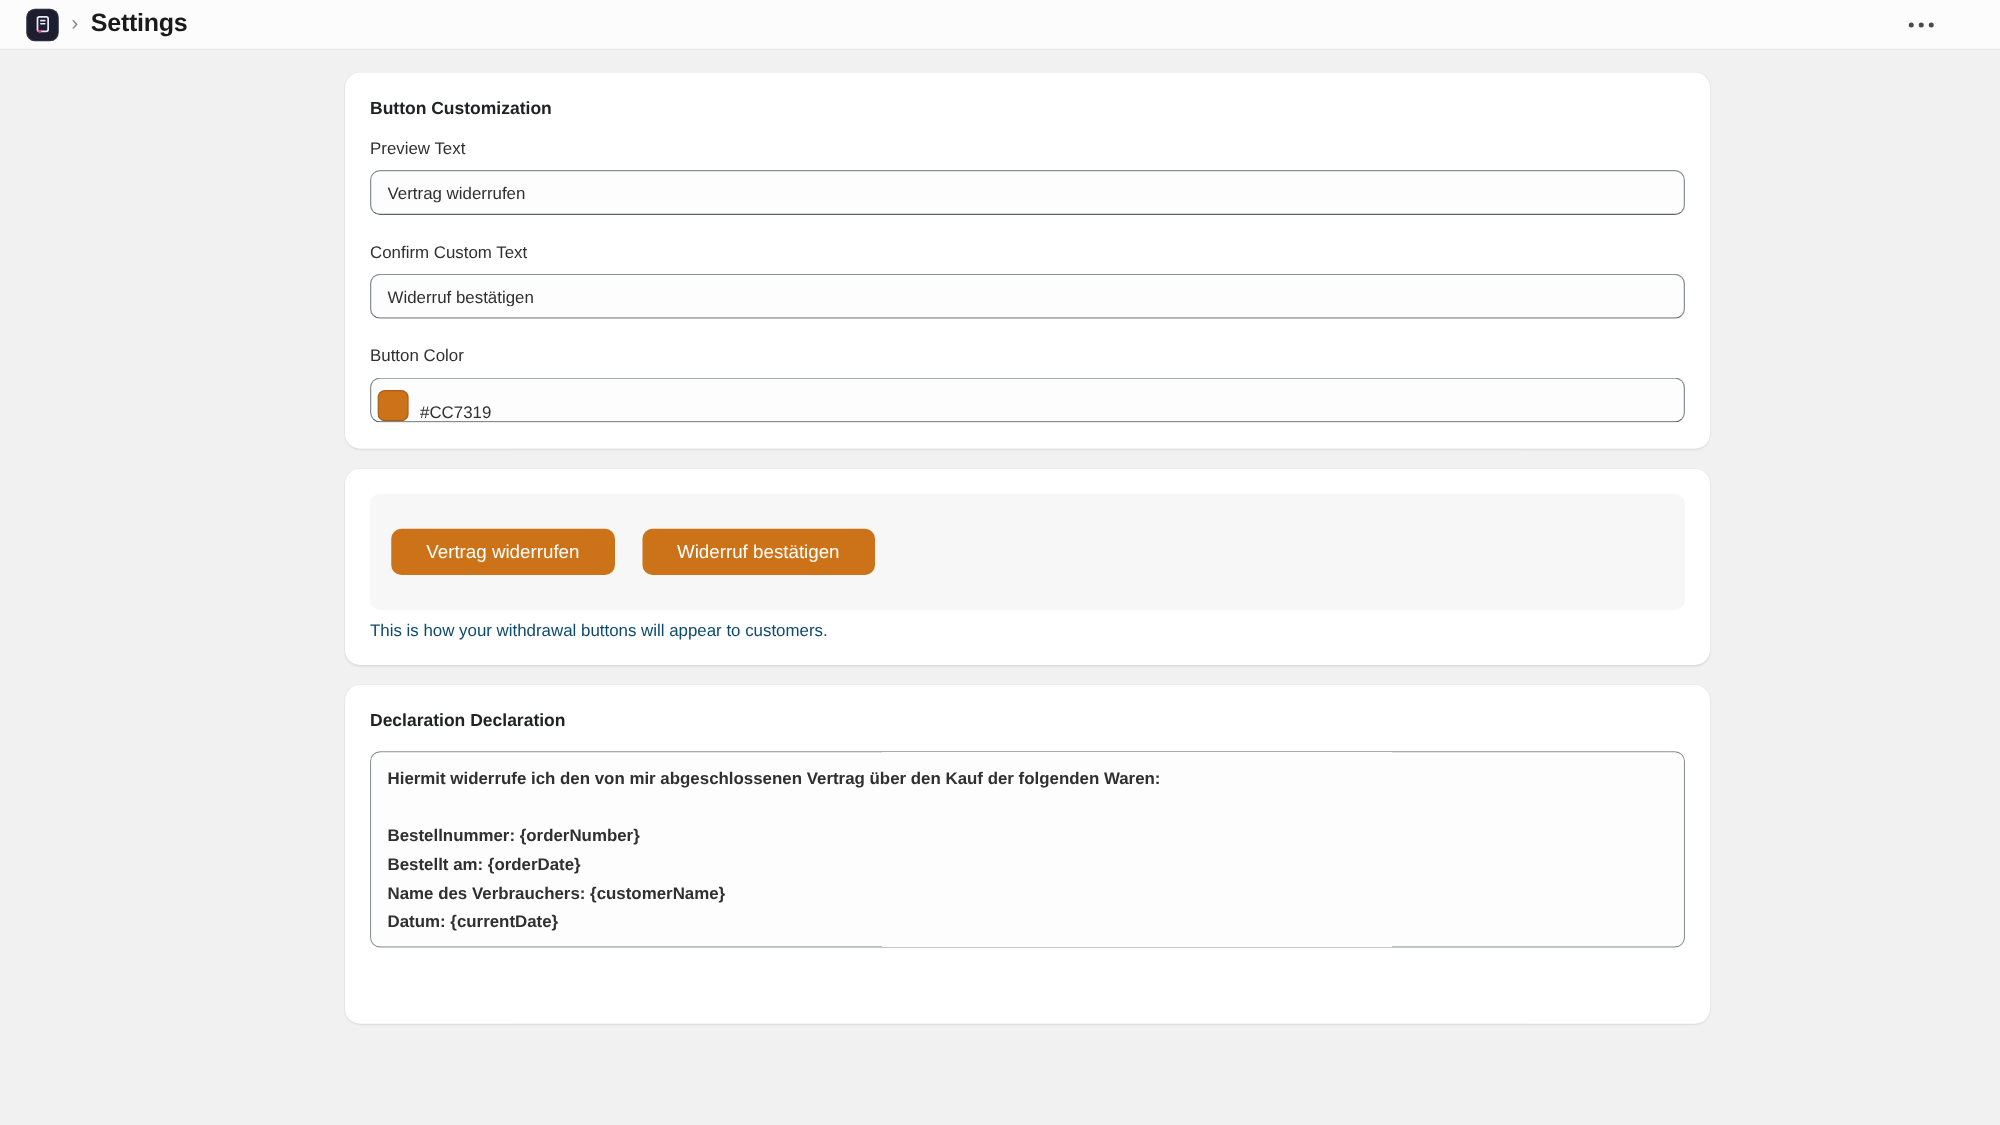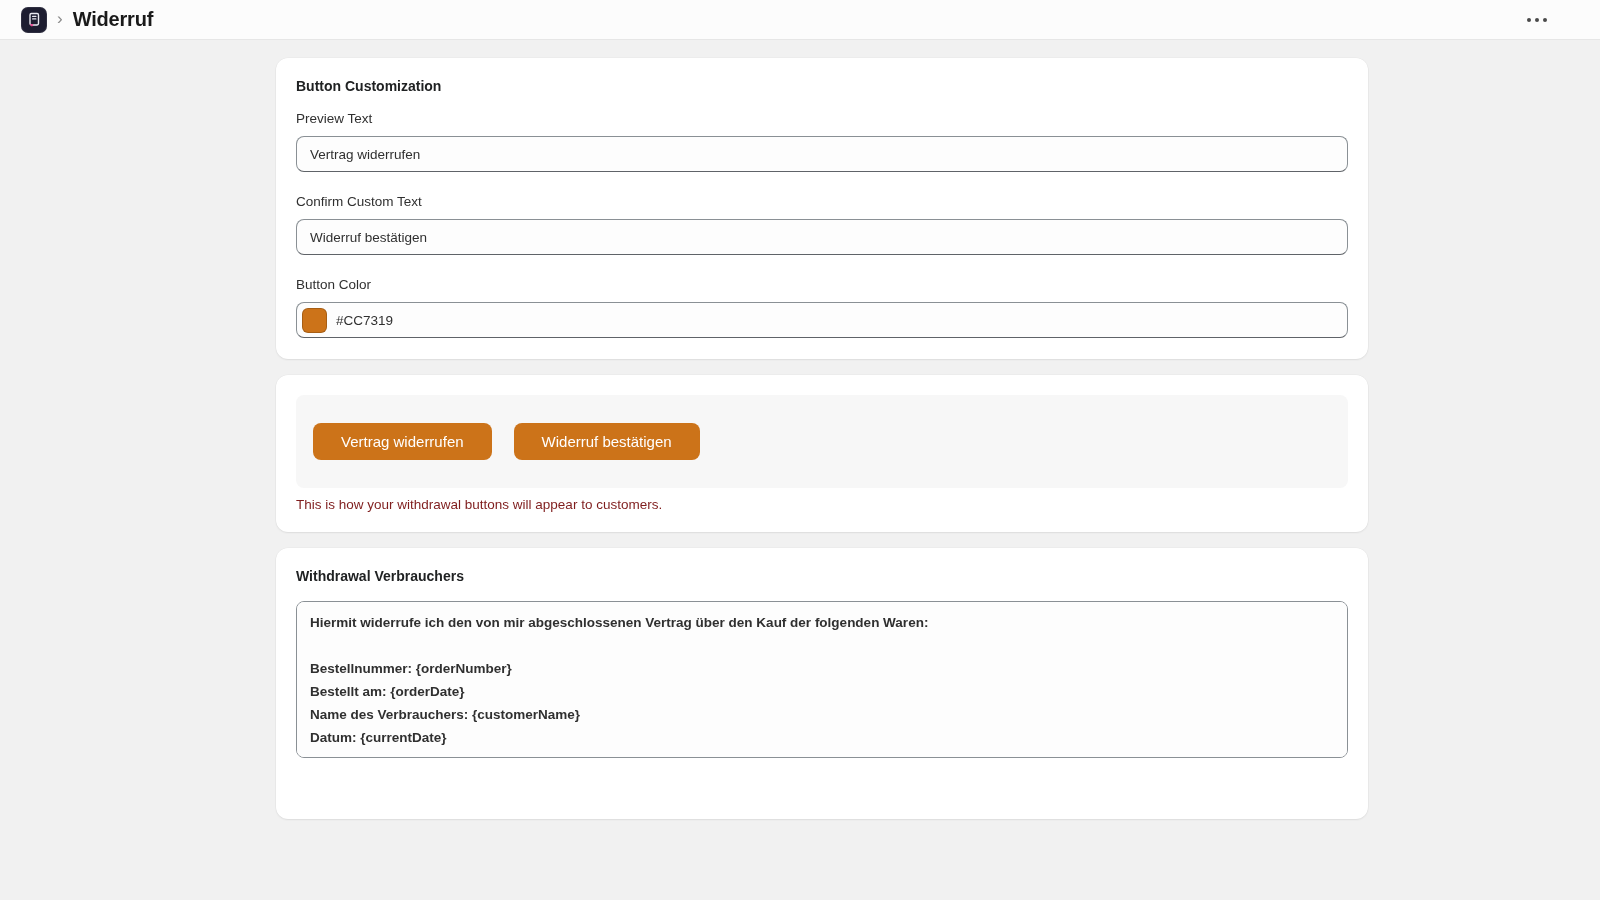--- a/index.html
+++ b/index.html
@@ -94,21 +94,21 @@
     border: 1px solid #8a9095;
     border-bottom-color: #5f6368;
     border-radius: 8px;
     font-size: 13.5px;
     color: #303030;
     font-family: "Liberation Sans", sans-serif;
   }
   .text-input { padding: 0 13px; outline: none; }
   .input-shell {
     display: flex;
-    align-items: center;
+    align-items: flex-end;
     padding: 0 5px;
   }
   .swatch {
     width: 25px; height: 25px;
     border-radius: 6px;
     border: 1px solid rgba(0,0,0,0.18);
     cursor: pointer;
     flex: 0 0 auto;
     padding: 0;
   }
@@ -137,21 +137,21 @@
     height: 37px;
     padding: 0 28px;
     border: none;
     border-radius: 8px;
     font-size: 15px;
     font-family: "Liberation Sans", sans-serif;
     cursor: pointer;
   }
   .caption {
     font-size: 13.5px;
-    color: #7f1d1d;
+    color: #0c4a6e;
   }
 
   
   .declaration-card { padding-bottom: 60px; }
   .template-textarea {
     width: 100%;
     height: 157px;
     background: #fdfdfd;
     border: 1px solid #8a9095;
     border-radius: 8px;
@@ -174,21 +174,21 @@
     <span style="display:flex">
       <svg width="18" height="18" viewBox="0 0 18 18">
         <rect x="5" y="2.5" width="8.5" height="11.5" rx="1.4" fill="none" stroke="#e8e8ef" stroke-width="1.4"></rect>
         <rect x="7" y="4.8" width="4.5" height="1.3" rx="0.6" fill="#e8e8ef"></rect>
         <rect x="7" y="7.3" width="4.5" height="1.3" rx="0.6" fill="#e8e8ef"></rect>
         <path d="M4.5 13.2 L8.5 13.2 L7 15.8 Z" fill="#f03e8e"></path>
       </svg>
     </span>
   </button>
   <span class="crumb-chevron">›</span>
-  <h1 class="page-title">Widerruf</h1>
+  <h1 class="page-title">Settings</h1>
   <button class="overflow-btn">
     <span style="display:flex;gap:4px">
       <i></i>
         <i></i>
         <i></i>
     </span>
   </button>
 </header>
 
 <main class="content">
@@ -218,21 +218,21 @@
 
   <section class="card">
     <div class="preview-box">
       <button class="preview-btn" style="background-color: rgb(204, 115, 25); color: rgb(255, 255, 255);">Vertrag widerrufen</button>
       <button class="preview-btn" style="background-color: rgb(204, 115, 25); color: rgb(255, 255, 255);">Widerruf bestätigen</button>
     </div>
     <p class="caption">This is how your withdrawal buttons will appear to customers.</p>
   </section>
 
   <section class="card declaration-card">
-    <h2 class="card-title">Withdrawal Verbrauchers</h2>
+    <h2 class="card-title">Declaration Declaration</h2>
     <div class="field">
       <textarea class="template-textarea" spellcheck="false" style="">Hiermit widerrufe ich den von mir abgeschlossenen Vertrag über den Kauf der folgenden Waren:
 
 Bestellnummer: {orderNumber}
 Bestellt am: {orderDate}
 Name des Verbrauchers: {customerName}
 Datum: {currentDate}</textarea>
     </div>
   </section>
 

